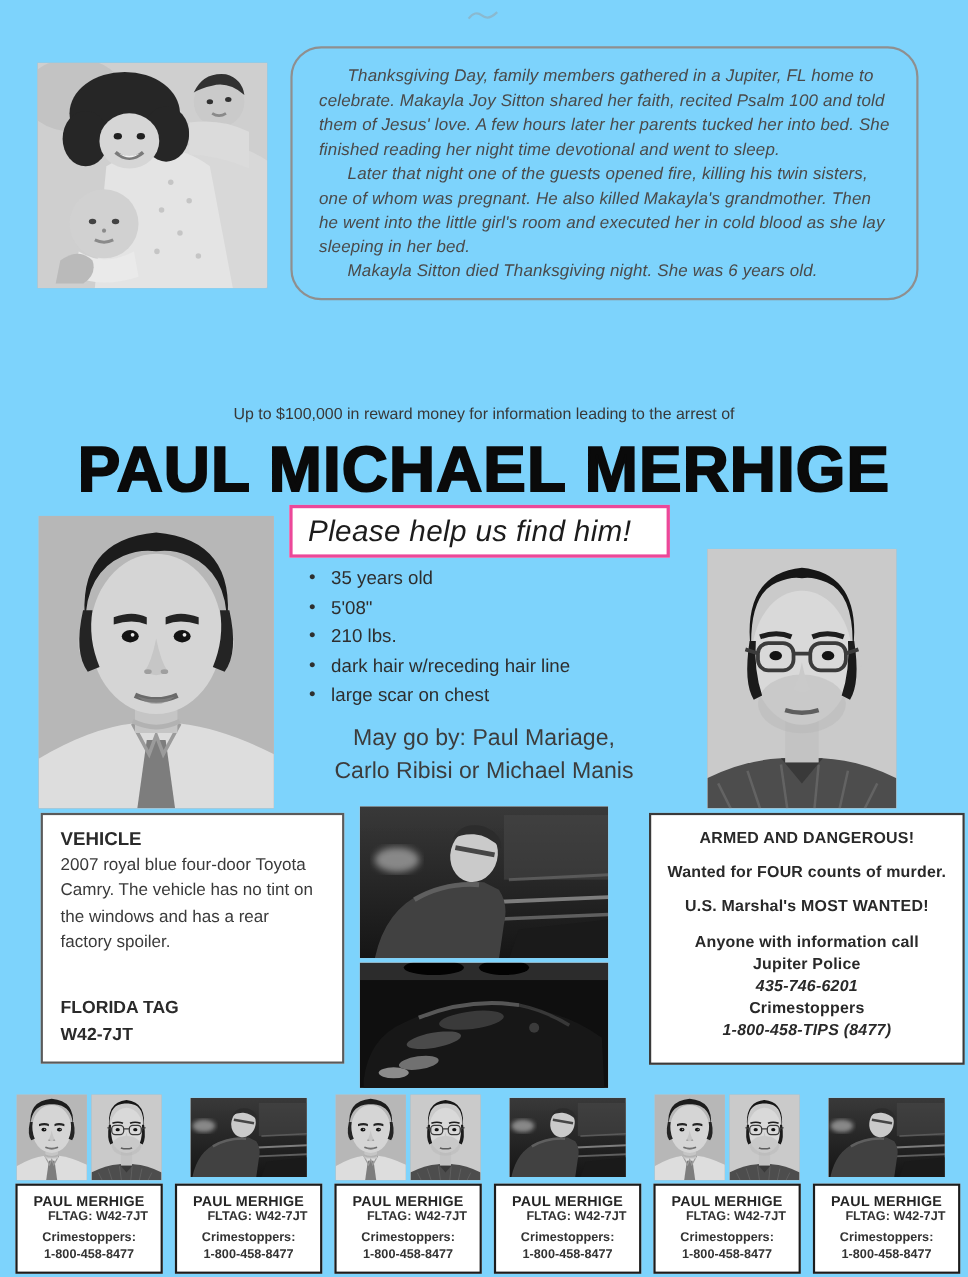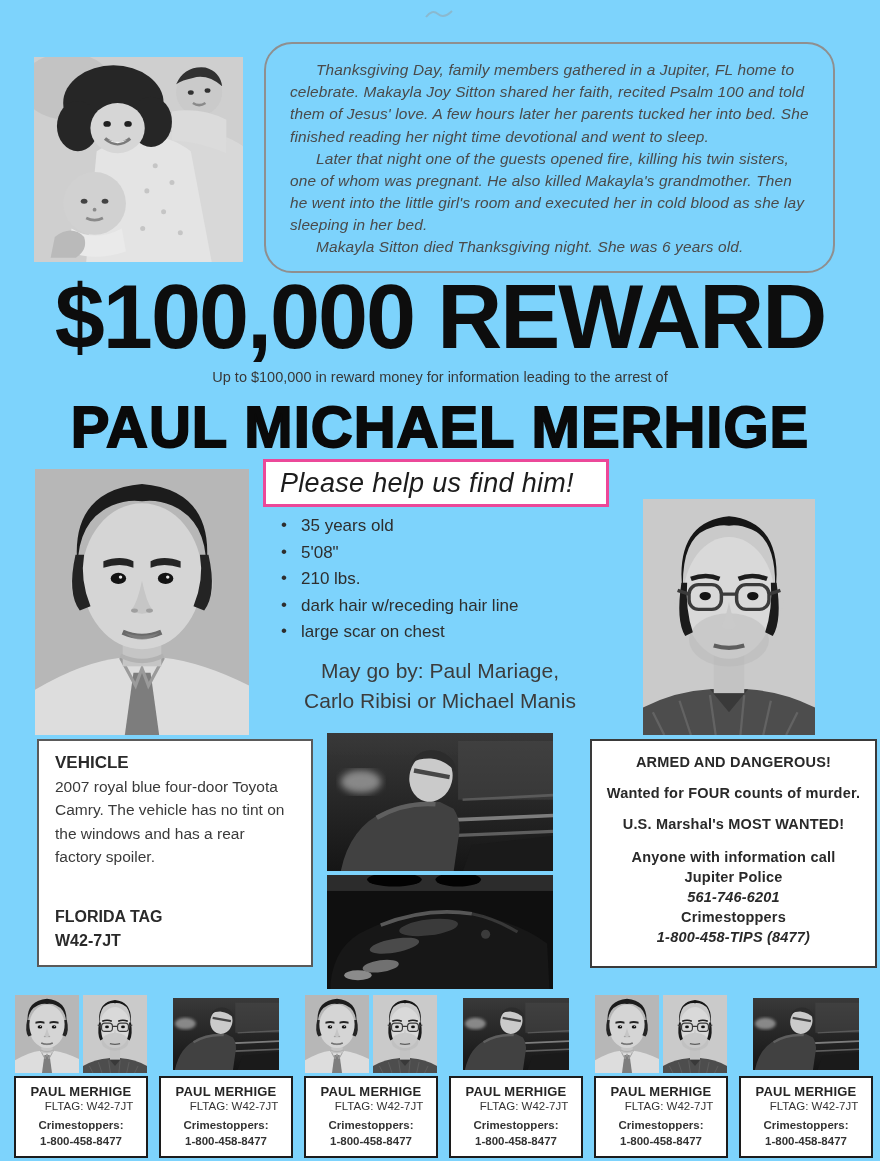--- a/index.html
+++ b/index.html
@@ -87,21 +87,21 @@
   .tab { position:absolute; top:995px; width:134px; }
   .tab-photos { height:78px; display:flex; gap:4px; justify-content:center; }
   .tab-photos .photo { position:relative; }
   .thumb-pair { width:64px; height:78px; }
   .thumb-single { width:106px; height:72px; margin-top:3px; }
   .tab-box {
     margin-top:3px; height:72px; border:2px solid #1c1c1c; background:#fff;
     text-align:center; padding-top:6px; box-sizing:content-box;
   }
   .tab-name { font-weight:bold; font-size:13px; letter-spacing:.2px; color:#252525; }
-  .tab-plate { font-weight:normal; font-size:11.5px; color:#333; margin-top:1px;margin-left:16px; }
+  .tab-plate { font-weight:bold; font-size:11.5px; color:#333; margin-top:1px;margin-left:16px; }
   .tab-contact { font-weight:bold; font-size:11.5px; color:#333; margin-top:7px; }
   .tab-phone { font-weight:bold; font-size:11.5px; color:#333; margin-top:4px; }
 
   .scan-mark { left:424px; top:5px; width:30px; height:18px; opacity:.45; }
 </style>
 </head>
 <body>
 
 <svg width="0" height="0" style="position:absolute" aria-hidden="true">
   <defs>
@@ -242,21 +242,20 @@
         <use href="#sp-girl"></use>
       </svg>
   </div>
 
   <div class="abs story-box">
     <p>Thanksgiving Day, family members gathered in a Jupiter, FL home to celebrate.  Makayla Joy Sitton shared her faith, recited Psalm 100 and told them of Jesus' love.  A few hours later her parents tucked her into bed.  She finished reading her night time devotional and went to sleep.</p>
     <p>Later that night one of the guests opened fire, killing his twin sisters, one of whom was pregnant.  He also killed Makayla's grandmother.  Then he went into the little girl's room and executed her in cold blood as she lay sleeping in her bed.</p>
     <p>Makayla Sitton died Thanksgiving night.  She was 6 years old.</p>
   </div>
 
-  <div class="abs reward-headline">$100,000 REWARD</div>
   <div class="abs reward-subtitle">Up to $100,000 in reward money for information leading to the arrest of</div>
   <div class="abs suspect-name">PAUL MICHAEL MERHIGE</div>
 
   <div class="photo" style="left:35px; top:469px; width:214px; height:266px;">
     <svg>
         <use href="#sp-front"></use>
       </svg>
   </div>
 
   <div class="abs plea-box">
@@ -299,21 +298,21 @@
         <use href="#sp-car"></use>
       </svg>
   </div>
 
   <div class="abs warning-box">
     <div class="w-line w-gap">ARMED AND DANGEROUS!</div>
     <div class="w-line w-gap">Wanted for FOUR counts of murder.</div>
     <div class="w-line w-gap">U.S. Marshal's MOST WANTED!</div>
     <div class="w-line w-tight">Anyone with information call</div>
     <div class="w-line w-tight">Jupiter Police</div>
-    <div class="w-line w-tight w-italic">561-746-6201</div>
+    <div class="w-line w-tight w-italic">435-746-6201</div>
     <div class="w-line w-tight">Crimestoppers</div>
     <div class="w-line w-tight w-italic">1-800-458-TIPS (8477)</div>
   </div>
 
   <div class="tab" style="left:14px;">
     <div class="tab-photos">
       <div class="photo thumb-pair">
           <svg>
             <use href="#sp-front"></use>
           </svg>

